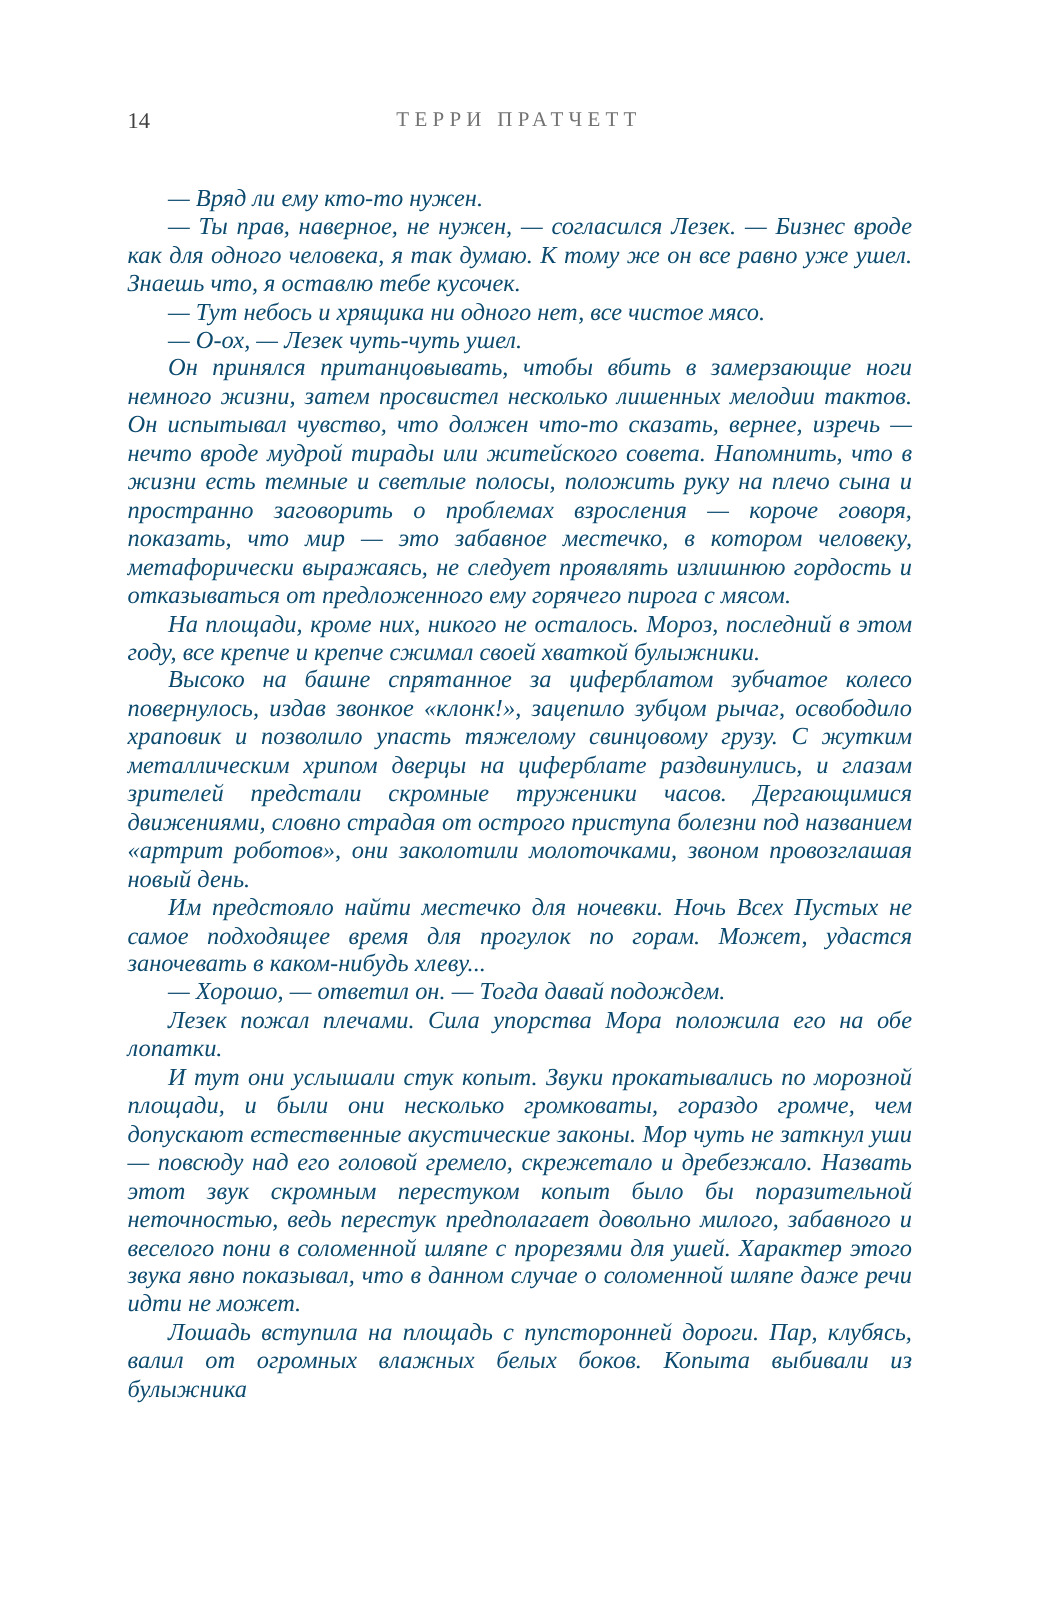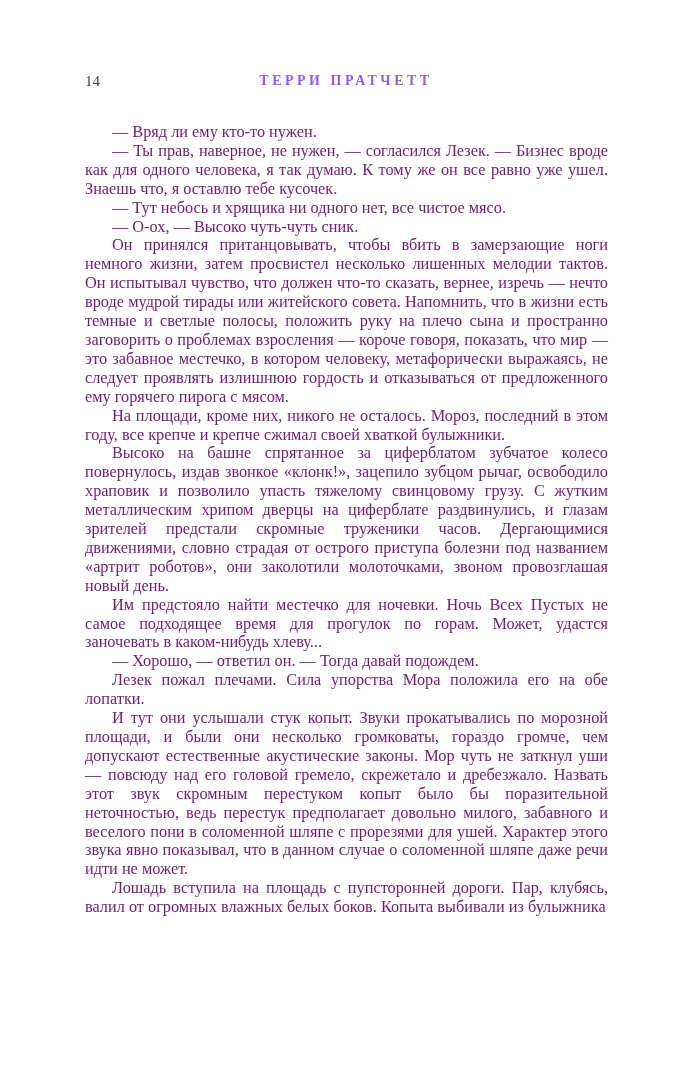--- a/index.html
+++ b/index.html
@@ -28,53 +28,53 @@
     position: absolute;
     left: 0;
     top: 0;
     font-size: 15px;
     color: #3f3f3f;
   }
   .running-title {
     text-align: center;
     font-size: 14px;
     letter-spacing: 3.5px;
-    color: #8b5cf6;
-    font-weight: bold;
+    color: #737373;
   }
   .body-text {
     position: absolute;
     top: 123px;
     left: 85px;
     width: 523px;
     text-align: justify;
     font-size: 16.3px;
     line-height: 18.9px;
-    color: #701a75;
+    color: #0c4a6e;
     hyphens: auto;
+    font-style: italic;
   }
   .body-text p {
     text-indent: 27px;
     margin: 0;
   }
 </style>
 </head>
 <body>
 
 <div class="page">
   <div class="running-head">
     <span class="page-number">14</span>
     <div class="running-title">ТЕРРИ ПРАТЧЕТТ</div>
   </div>
 
   <div class="body-text">
       <p>— Вряд ли ему кто-то нужен.</p>
       <p>— Ты прав, наверное, не нужен, — согласился Лезек. — Бизнес вроде как для одного человека, я так думаю. К тому же он все равно уже ушел. Знаешь что, я оставлю тебе кусочек.</p>
       <p>— Тут небось и хрящика ни одного нет, все чистое мясо.</p>
-      <p>— О-ох, — Высоко чуть-чуть сник.</p>
+      <p>— О-ох, — Лезек чуть-чуть ушел.</p>
       <p>Он принялся пританцовывать, чтобы вбить в замерзающие ноги немного жизни, затем просвистел несколько лишенных мелодии тактов. Он испытывал чувство, что должен что-то сказать, вернее, изречь — нечто вроде мудрой тирады или житейского совета. Напомнить, что в жизни есть темные и светлые полосы, положить руку на плечо сына и пространно заговорить о проблемах взросления — короче говоря, показать, что мир — это забавное местечко, в котором человеку, метафорически выражаясь, не следует проявлять излишнюю гордость и отказываться от предложенного ему горячего пирога с мясом.</p>
       <p>На площади, кроме них, никого не осталось. Мороз, последний в этом году, все крепче и крепче сжимал своей хваткой булыжники.</p>
       <p>Высоко на башне спрятанное за циферблатом зубчатое колесо повернулось, издав звонкое «клонк!», зацепило зубцом рычаг, освободило храповик и позволило упасть тяжелому свинцовому грузу. С жутким металлическим хрипом дверцы на циферблате раздвинулись, и глазам зрителей предстали скромные труженики часов. Дергающимися движениями, словно страдая от острого приступа болезни под названием «артрит роботов», они заколотили молоточками, звоном провозглашая новый день.</p>
       <p>Им предстояло найти местечко для ночевки. Ночь Всех Пустых не самое подходящее время для прогулок по горам. Может, удастся заночевать в каком-нибудь хлеву...</p>
       <p>— Хорошо, — ответил он. — Тогда давай подождем.</p>
       <p>Лезек пожал плечами. Сила упорства Мора положила его на обе лопатки.</p>
       <p>И тут они услышали стук копыт. Звуки прокатывались по морозной площади, и были они несколько громковаты, гораздо громче, чем допускают естественные акустические законы. Мор чуть не заткнул уши — повсюду над его головой гремело, скрежетало и дребезжало. Назвать этот звук скромным перестуком копыт было бы поразительной неточностью, ведь перестук предполагает довольно милого, забавного и веселого пони в соломенной шляпе с прорезями для ушей. Характер этого звука явно показывал, что в данном случае о соломенной шляпе даже речи идти не может.</p>
       <p>Лошадь вступила на площадь с пупсторонней дороги. Пар, клубясь, валил от огромных влажных белых боков. Копыта выбивали из булыжника</p>
     </div>
 </div>

